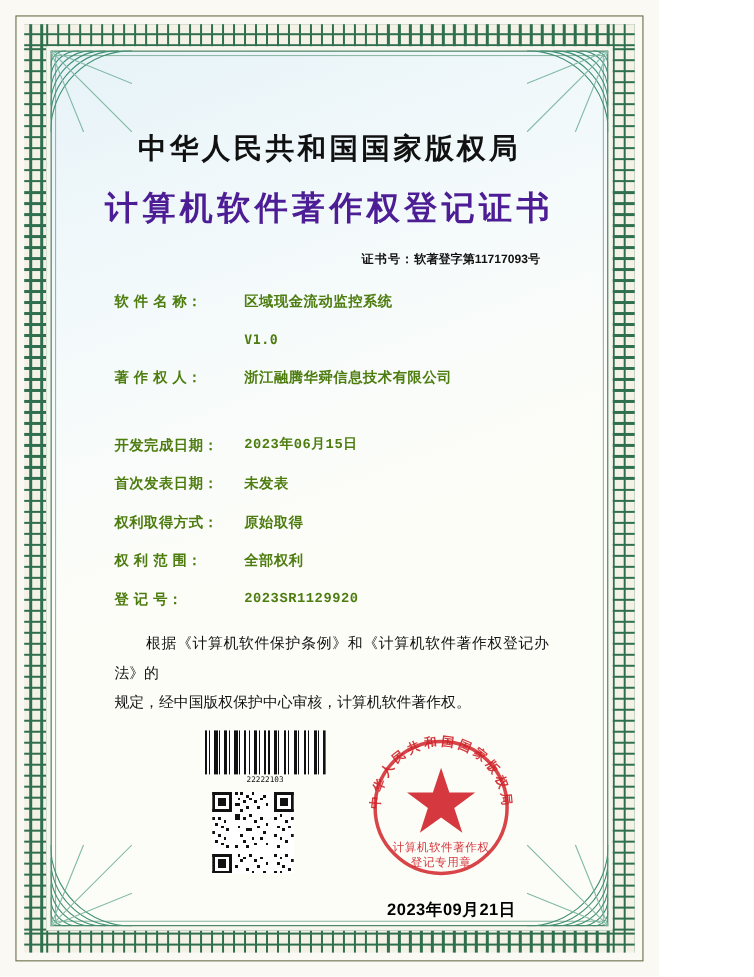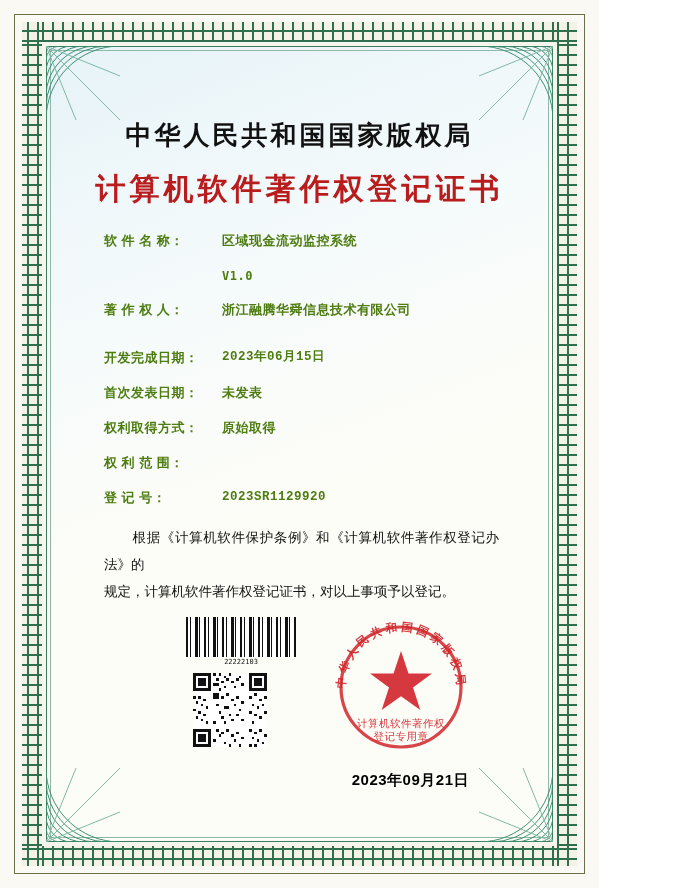--- a/index.html
+++ b/index.html
@@ -80,21 +80,21 @@
     letter-spacing:3px;
     color:#111;
     font-weight:700;
     margin-top:18px;
   }
   .title-2{
     text-align:center;
     font-family:"DejaVu Serif","Liberation Serif",serif;
     font-size:30px;
     letter-spacing:4px;
-    color:#b91c1c;
+    color:#4c1d95;
     font-weight:700;
     margin-top:16px;
   }
   .cert-no{
     text-align:right;
     font-size:11px;
     font-weight:700;
     color:#111;
     margin-top:18px;
     padding-right:22px;
@@ -119,21 +119,21 @@
     letter-spacing:0.5px;
     white-space:nowrap;
   }
   .row .val{
     flex:1;
     letter-spacing:0.5px;
     line-height:1.35;
   }
   .row .val .v2{display:block;font-family:"DejaVu Sans Mono","Liberation Mono",monospace;font-size:12px;margin-top:18px;}
   .mono{font-family:Liberation Mono, monospace;font-size:12.5px;}
-  .gap-row{margin-bottom:30px;}
+  .gap-row{margin-bottom:44px;}
   .statement{
     margin-top:16px;
     padding:0 14px 0 18px;
     font-size:13.5px;
     color:#111;
     line-height:2.0;
     text-align:justify;
     font-weight:500;
   }
   .statement .indent{display:inline-block;width:28px;}
@@ -244,20 +244,23 @@
         <path d="M0 0 L30 74" stroke="#7fb9a4"></path>
       </g>
     </svg>
   </div>
 
   <div class="content">
 
     <div class="title-1">中华人民共和国国家版权局</div>
     <div class="title-2">计算机软件著作权登记证书</div>
 
+    <div class="cert-no">
+      <span class="label">证书号：</span><span>软著登字第11717093号</span>
+    </div>
 
     <div class="fields">
 
       <div class="row">
         <div class="lab">软 件 名 称：</div>
         <div class="val">
           <span>区域现金流动监控系统</span>
           <span class="v2">V1.0</span>
         </div>
       </div>
@@ -277,32 +280,33 @@
         <div class="val">未发表</div>
       </div>
 
       <div class="row">
         <div class="lab">权利取得方式：</div>
         <div class="val">原始取得</div>
       </div>
 
       <div class="row">
         <div class="lab">权 利 范 围：</div>
+        <div class="val">全部权利</div>
       </div>
 
       <div class="row">
         <div class="lab">登 记 号：</div>
         <div class="val mono">2023SR1129920</div>
       </div>
 
     </div>
 
     <div class="statement">
       <span class="indent"></span><span>根据《计算机软件保护条例》和《计算机软件著作权登记办法》的</span><br>
-      <span>规定，计算机软件著作权登记证书，对以上事项予以登记。</span>
+      <span>规定，经中国版权保护中心审核，计算机软件著作权。</span>
     </div>
 
     <div class="bottom">
 
       <div class="barcode"></div>
       <div class="barcode-num">22222103</div>
 
       <div class="qr">
         <svg width="74" height="74" viewBox="0 0 29 29" shape-rendering="crispEdges">
           <rect width="29" height="29" fill="#fff"></rect>

